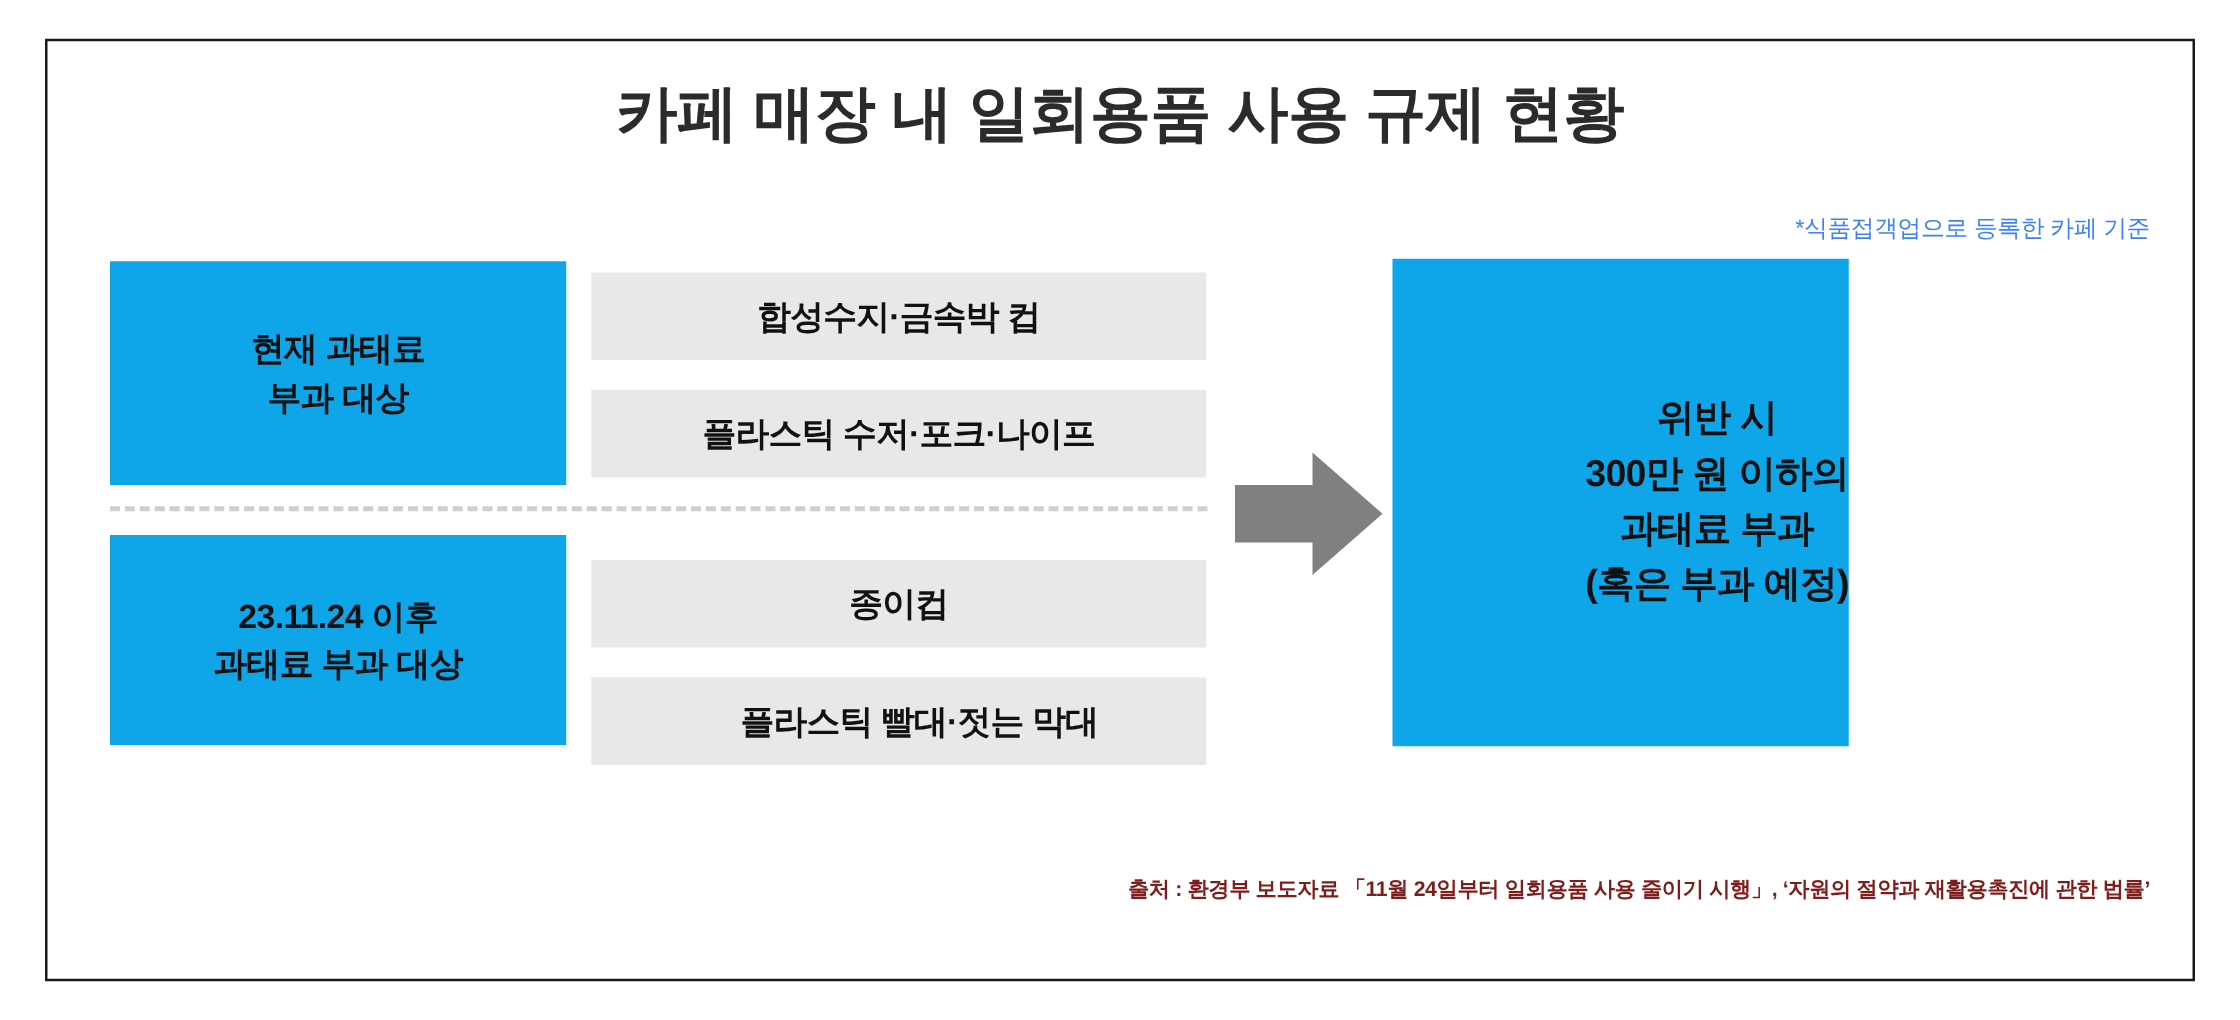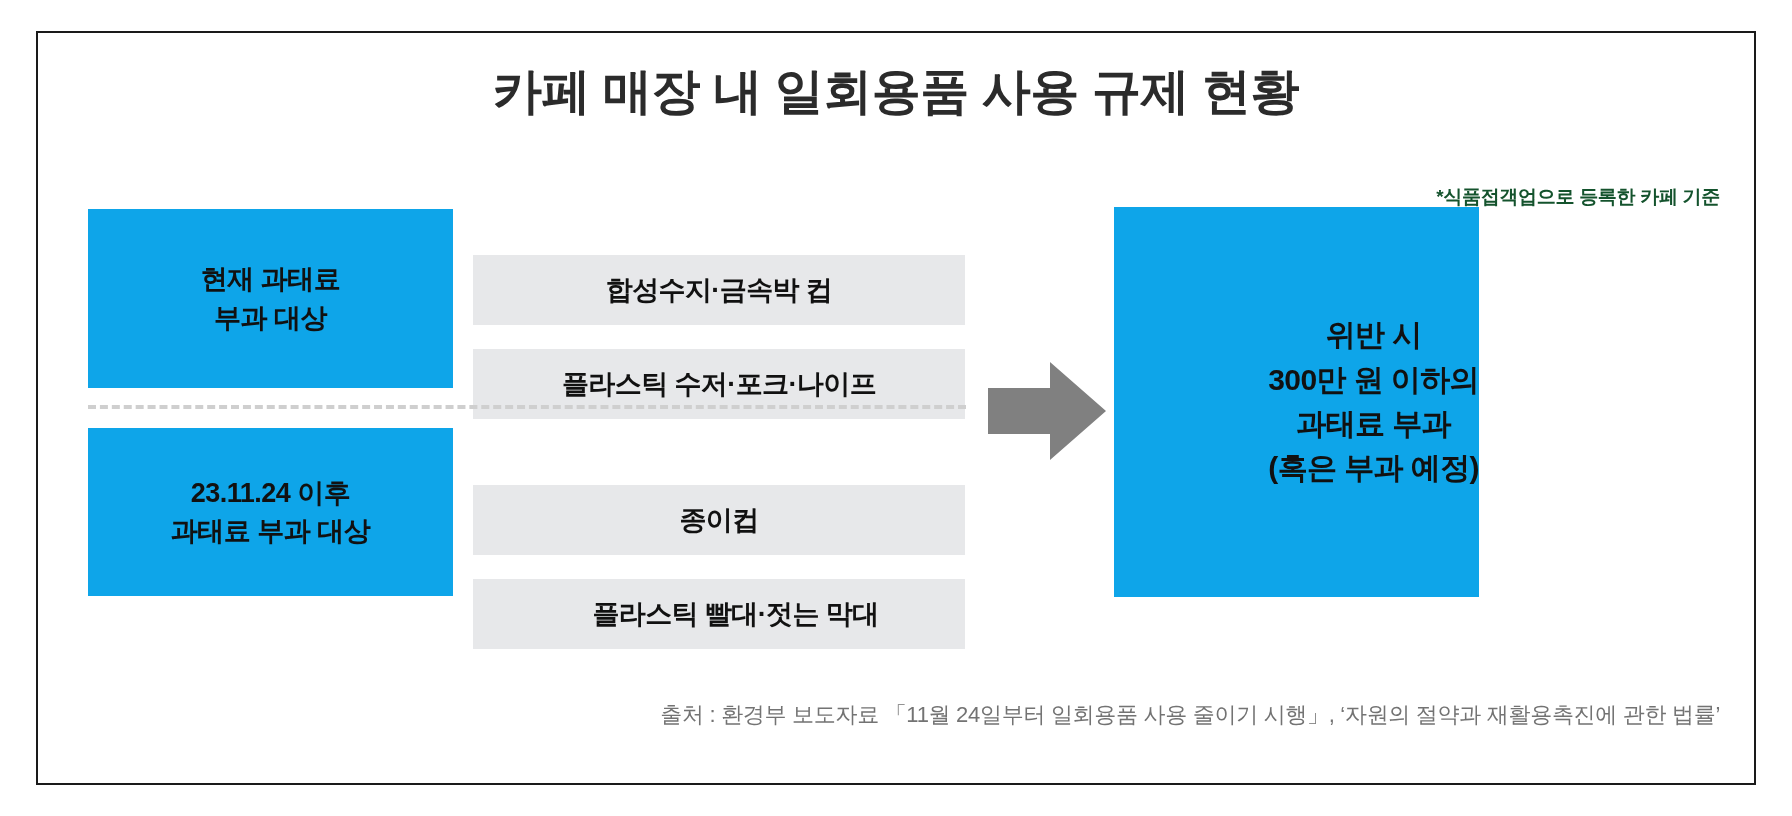--- a/index.html
+++ b/index.html
@@ -40,24 +40,24 @@
     font-weight: 700;
     color: #2b2b2b;
     letter-spacing: -0.5px;
     line-height: 1.2;
   }
 
   
   .footnote {
     position: absolute;
     right: 72px;
-    top: 184px;
+    top: 170px;
     font-size: 19px;
-    color: #14532d;
-    font-weight: 700;
+    color: #3b82f6;
+    font-weight: 400;
     letter-spacing: -0.3px;
   }
 
   
   .cat-box {
     position: absolute;
     left: 88px;
     width: 365px;
     background: #0ea5e9;
     display: flex;
@@ -80,21 +80,20 @@
     width: 492px;
     background: #e7e8ea;
     display: flex;
     align-items: center;
     justify-content: center;
     text-align: center;
     color: #111111;
     font-size: 27px;
     font-weight: 700;
     letter-spacing: -0.6px;
-    margin-top: 37px;
   }
   .item-box-1 { top: 218px; height: 70px; }
   .item-box-2 { top: 312px; height: 70px; }
   .item-box-3 { top: 448px; height: 70px; }
   .item-box-4 { top: 542px; height: 70px; padding-left: 33px; }
 
   
   .divider {
     position: absolute;
     left: 88px;
@@ -130,23 +129,23 @@
     font-weight: 700;
     line-height: 1.48;
     letter-spacing: -0.6px;
   }
 
   
   .source {
     position: absolute;
     right: 72px;
     top: 700px;
-    font-size: 22px;
-    color: #737373;
-    font-weight: 400;
+    font-size: 17px;
+    color: #7f1d1d;
+    font-weight: 700;
     letter-spacing: -0.3px;
     white-space: nowrap;
   }
 
   .line { display: block; }
 </style>
 </head>
 <body>
 
 <div id="infographic">

